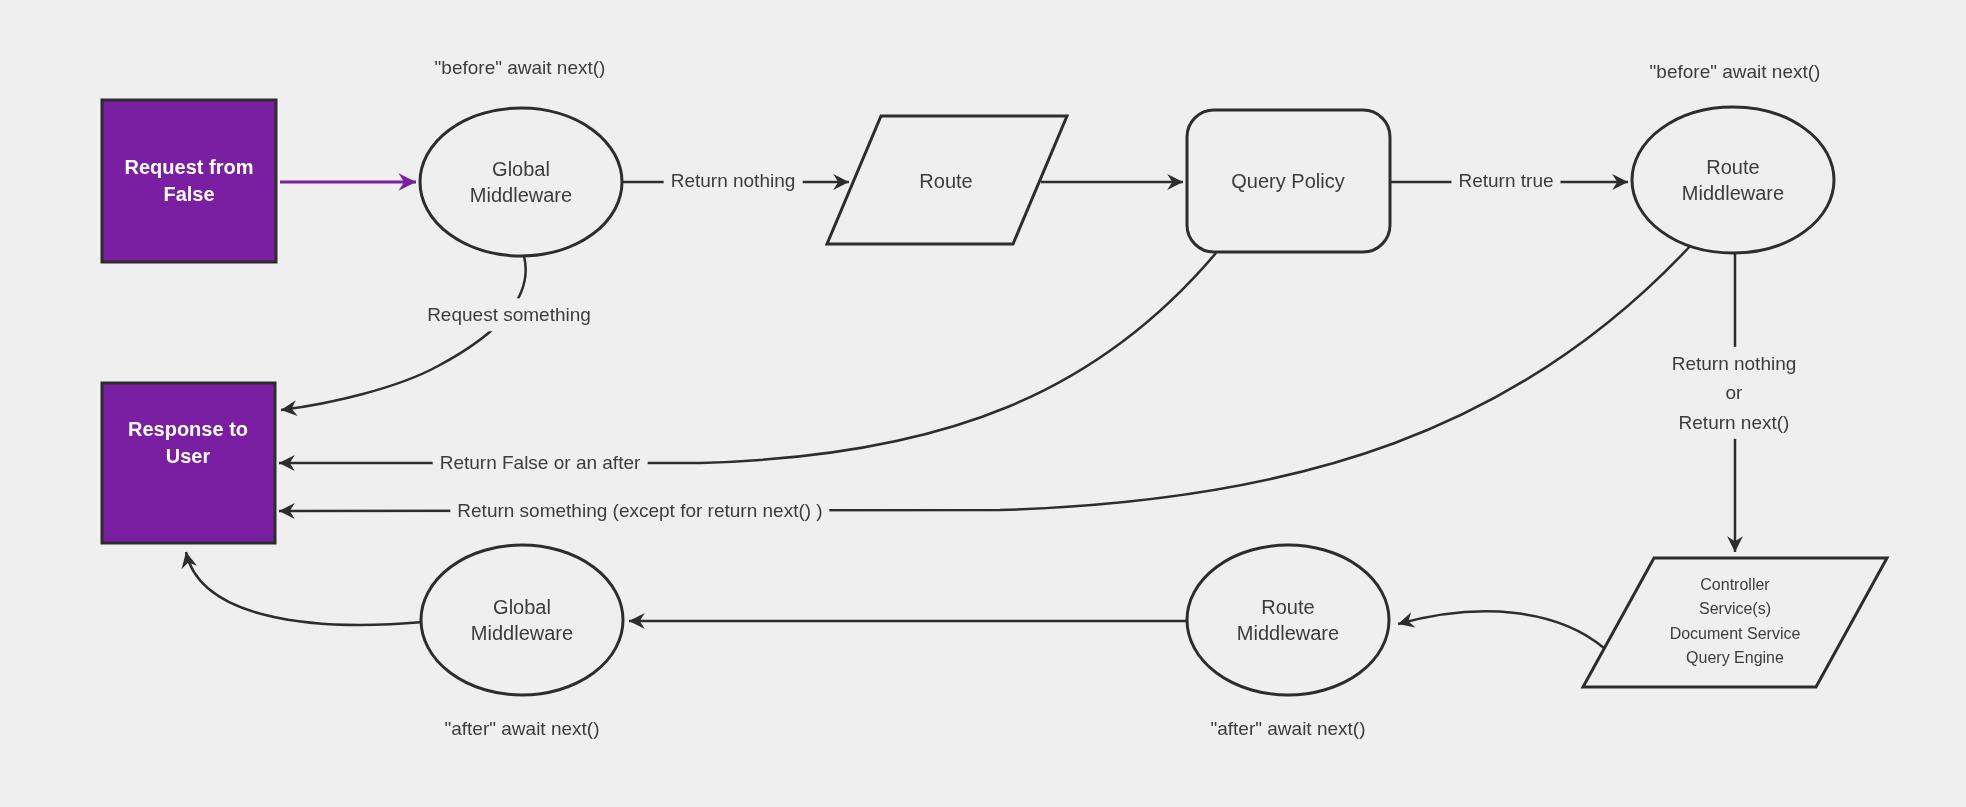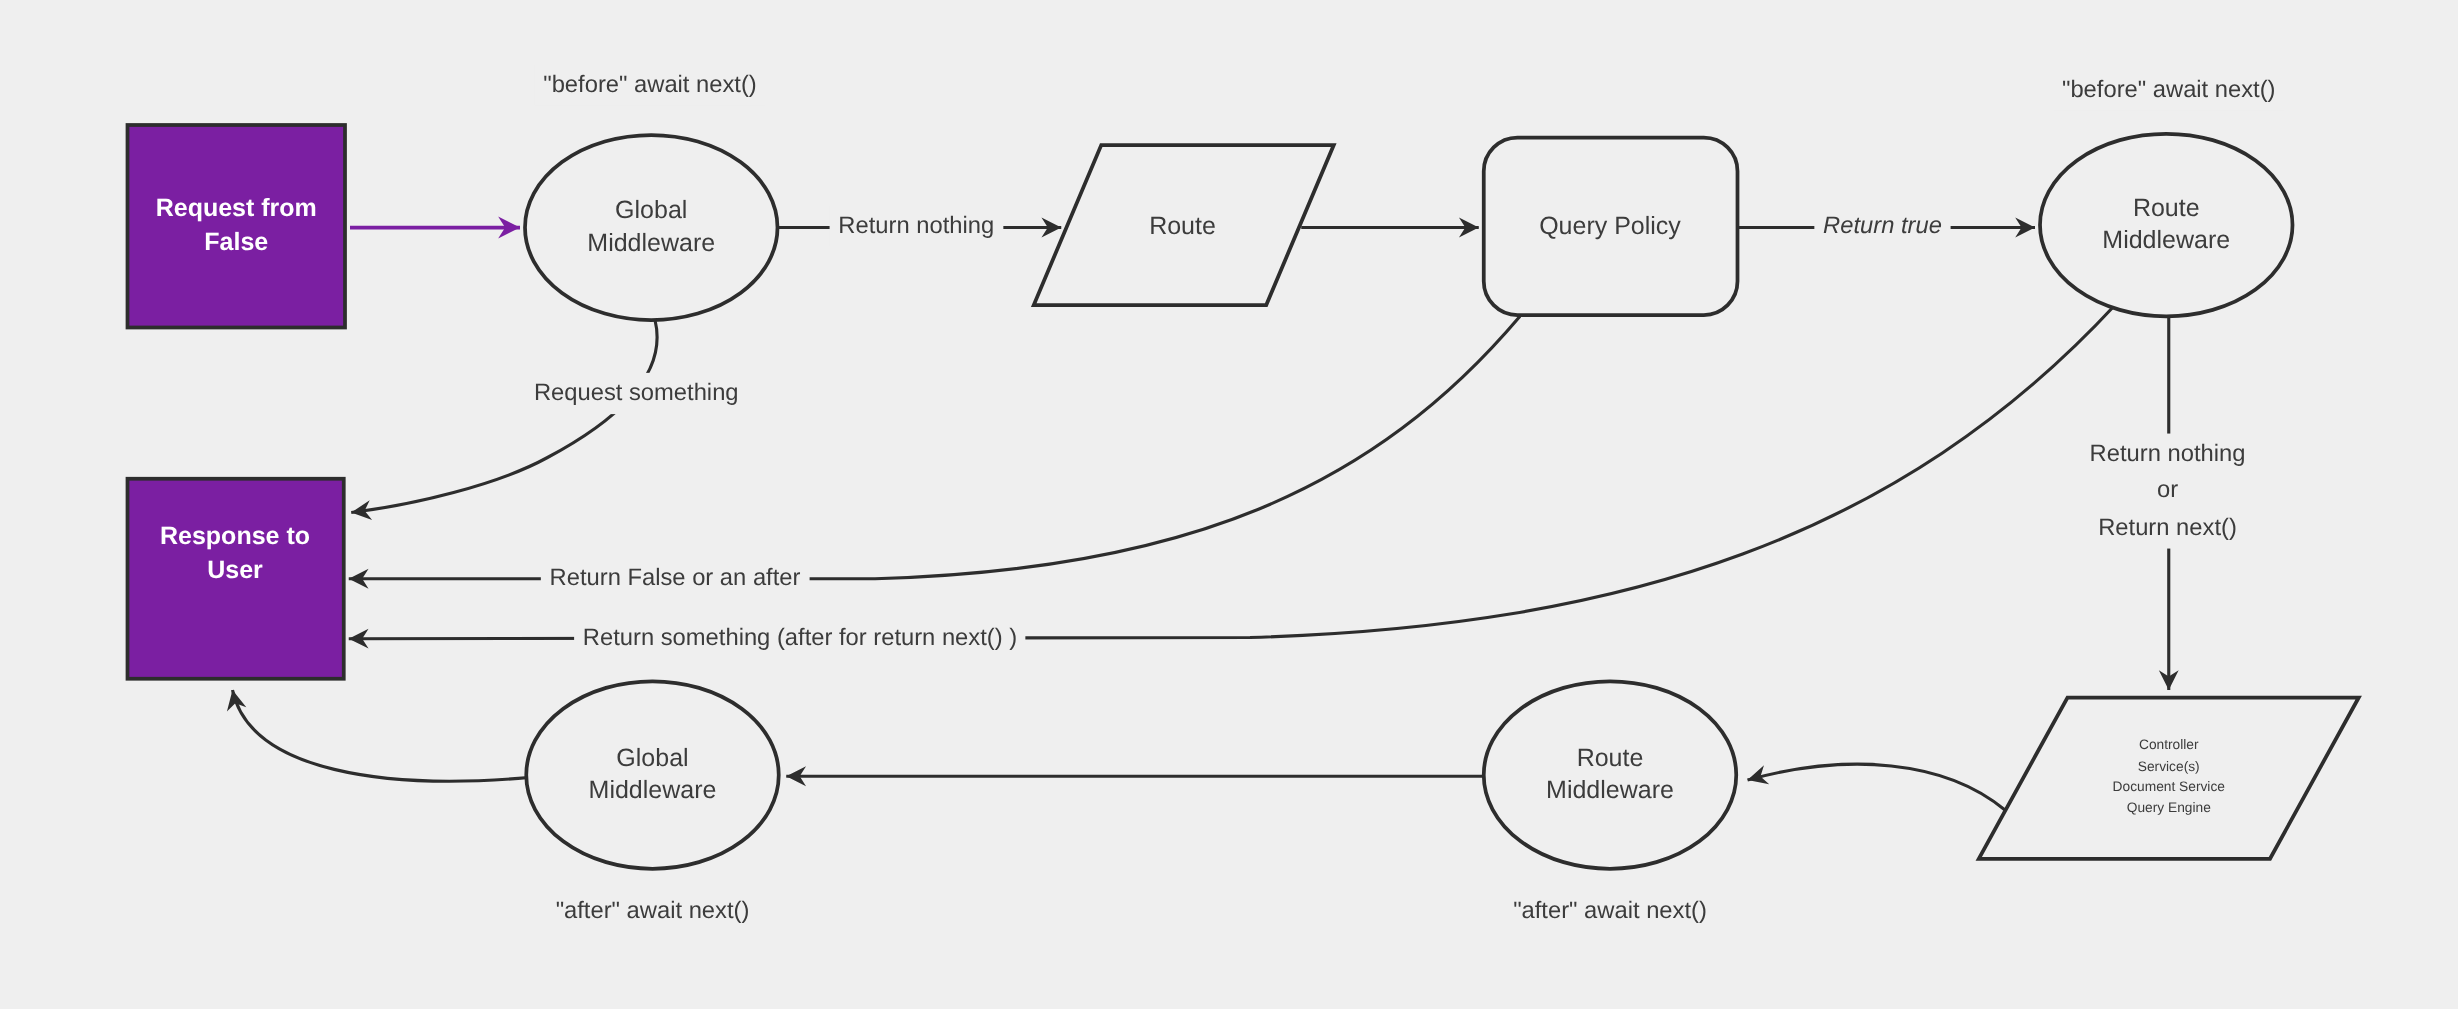--- a/index.html
+++ b/index.html
@@ -19,21 +19,21 @@
   .canvas svg{position:absolute;inset:0;}
   .lbl{
     position:absolute;
     transform:translate(-50%,-50%);
     text-align:center;
     color:var(--text);
     white-space:pre-line;
     line-height:1.32;
   }
   .node-label{font-size:20px;}
-  .node-label.small{font-size:11px;line-height:1.52;}
+  .node-label.small{font-size:16px;line-height:1.52;}
   .node-label.inverse{color:#ffffff;font-weight:bold;line-height:1.35;}
   .edge-label{
     font-size:19px;
     background:var(--bg);
     padding:2px 7px;
     line-height:1.55;
   }
 </style>
 </head>
 <body>
@@ -88,23 +88,23 @@
   <div class="lbl node-label" style="left:1288px;top:620px;">Route
 Middleware</div>
   <div class="lbl node-label" style="left:522px;top:620px;">Global
 Middleware</div>
   <div class="lbl node-label inverse" style="left:188px;top:443px;">Response to
 User</div>
 
   <div class="lbl edge-label" style="left:520px;top:68px;">"before" await next()</div>
   <div class="lbl edge-label" style="left:1735px;top:72px;">"before" await next()</div>
   <div class="lbl edge-label" style="left:733px;top:181px;">Return nothing</div>
-  <div class="lbl edge-label" style="left:1506px;top:181px;font-style:italic;">Return true</div>
+  <div class="lbl edge-label" style="left:1506px;top:181px;">Return true</div>
   <div class="lbl edge-label" style="left:509px;top:315px;">Request something</div>
   <div class="lbl edge-label" style="left:540px;top:463px;">Return False or an after</div>
-  <div class="lbl edge-label" style="left:640px;top:511px;">Return something (after for return next() )</div>
+  <div class="lbl edge-label" style="left:640px;top:511px;">Return something (except for return next() )</div>
   <div class="lbl edge-label" style="left:1734px;top:393px;">Return nothing
 or
 Return next()</div>
   <div class="lbl edge-label" style="left:522px;top:729px;">"after" await next()</div>
   <div class="lbl edge-label" style="left:1288px;top:729px;">"after" await next()</div>
 
 </div>
 
 </body></html>

